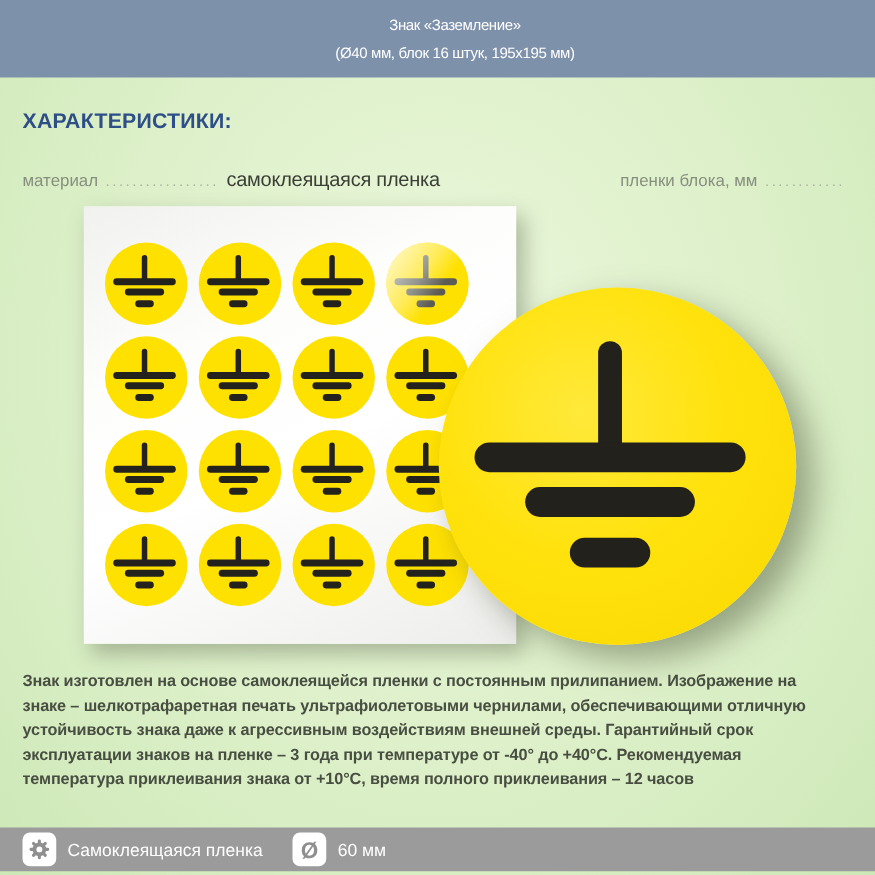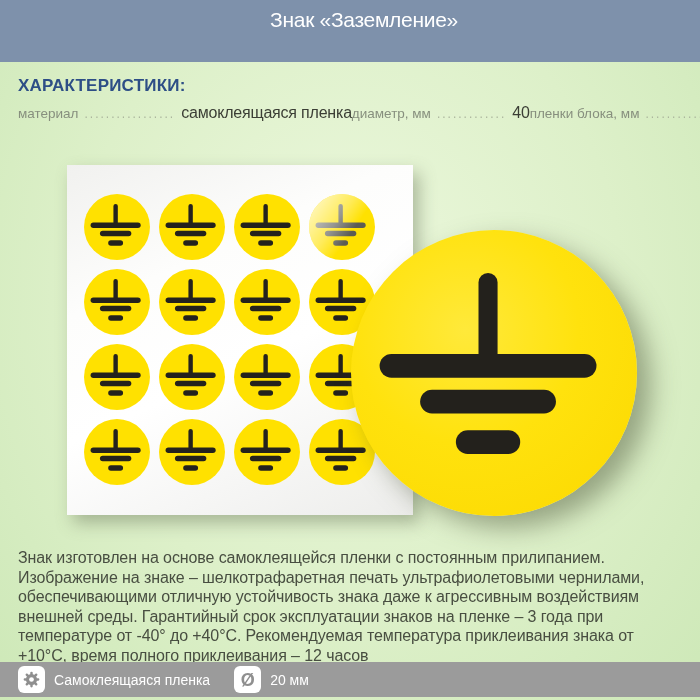--- a/index.html
+++ b/index.html
@@ -8,30 +8,30 @@
     position:relative; width:700px; height:700px; overflow:hidden;
     background: radial-gradient(ellipse at 50% 42%, #ecf8dd 0%, #ddf0c9 55%, #cde8b7 100%);
   }
 
   
   .header-band {
     position:absolute; top:0; left:0; width:700px; height:62px;
     background:#7e91ab; color:#fff; text-align:center; padding-top:9px;
   }
   .header-band .t1, .header-band .t2 {
-    font-size:21px; line-height:22px; letter-spacing:-0.3px; font-weight:400;padding-left:28px;
+    font-size:12px; line-height:22px; letter-spacing:-0.3px; font-weight:400;padding-left:28px;
   }
 
   
   .section-heading {
     position:absolute; left:18px; color:#2d4e86; font-size:17px; font-weight:700; letter-spacing:0.2px;
   }
-  .h-char { top:76px; }
+  .h-char { top:87px; }
   .char-row {
-    position:absolute; top:104px; left:18px; width:664px;
+    position:absolute; top:136px; left:18px; width:664px;
     display:flex; justify-content:space-between; align-items:baseline;text-align:center;
   }
   .char-item { display:flex; align-items:baseline; white-space:nowrap; }
   .char-label { font-size:13.5px; color:#878f7e; }
   .char-dots  { font-size:12px; color:#aab49c; letter-spacing:2px; margin:0 6px; }
   .char-value { font-size:16px; color:#3b3e35; letter-spacing:-0.2px; }
 
   
   .sheet {
     position:absolute; left:67px; top:165px; width:346px; height:350px;
@@ -53,22 +53,22 @@
   .zoom-circle {
     position:absolute; left:351px; top:230px; width:286px; height:286px; border-radius:50%;
     background: radial-gradient(circle at 40% 35%, #ffe93a 0%, #ffe20d 45%, #fbd800 100%);
     box-shadow: 14px 12px 26px rgba(80,90,60,0.5);
     color:#23211c;
   }
 
   
   .h-desc { top:536px; }
   .desc-text {
-    position:absolute; top:548px; left:18px; width:648px;
-    font-size:16px; line-height:19.5px; color:#484e41; letter-spacing:-0.1px;
+    position:absolute; top:535px; left:18px; width:648px;
+    font-size:13px; line-height:19.5px; color:#484e41; letter-spacing:-0.1px;font-weight:bold;
   }
 
   
   .footer-band {
     position:absolute; left:0; top:662px; width:700px; height:35px;
     background:#9b9b9b; display:flex; align-items:center; padding-left:18px;
   }
   .footer-item { display:flex; align-items:center; }
   .footer-item + .footer-item { margin-left:24px; }
   .icon-box {
@@ -91,34 +91,30 @@
       <rect x="29" y="67" width="57" height="10" rx="5"></rect>
       <rect x="44" y="84" width="27" height="10" rx="5"></rect>
     </g>
   </defs>
 </svg>
 
 <div class="canvas">
 
   <div class="header-band">
     <div class="t1">Знак «Заземление»</div>
+    <div class="t2">(Ø40 мм, блок 16 штук, 195х195 мм)</div>
   </div>
 
   <div class="section-heading h-char">ХАРАКТЕРИСТИКИ:</div>
 
   <div class="char-row">
     <div class="char-item">
       <span class="char-label">материал</span>
       <span class="char-dots">.................</span>
       <span class="char-value">самоклеящаяся пленка</span>
-    </div>
-    <div class="char-item">
-      <span class="char-label">диаметр, мм</span>
-      <span class="char-dots">.............</span>
-      <span class="char-value">40</span>
     </div>
     <div class="char-item">
       <span class="char-label">пленки блока, мм</span>
       <span class="char-dots">............</span>
 
     </div>
   </div>
 
   <div class="sheet">
     <div class="sticker">
@@ -222,17 +218,17 @@
           <circle cx="12" cy="12" r="6.3"></circle>
           <circle cx="12" cy="12" r="2.7" fill="#ffffff"></circle>
         </svg>
       </span>
       <span class="footer-label">Самоклеящаяся пленка</span>
     </div>
     <div class="footer-item">
       <span class="icon-box">
         <span class="diameter-glyph">Ø</span>
       </span>
-      <span class="footer-label">20 мм</span>
+      <span class="footer-label">60 мм</span>
     </div>
   </div>
 
 </div>
 
 </body></html>

